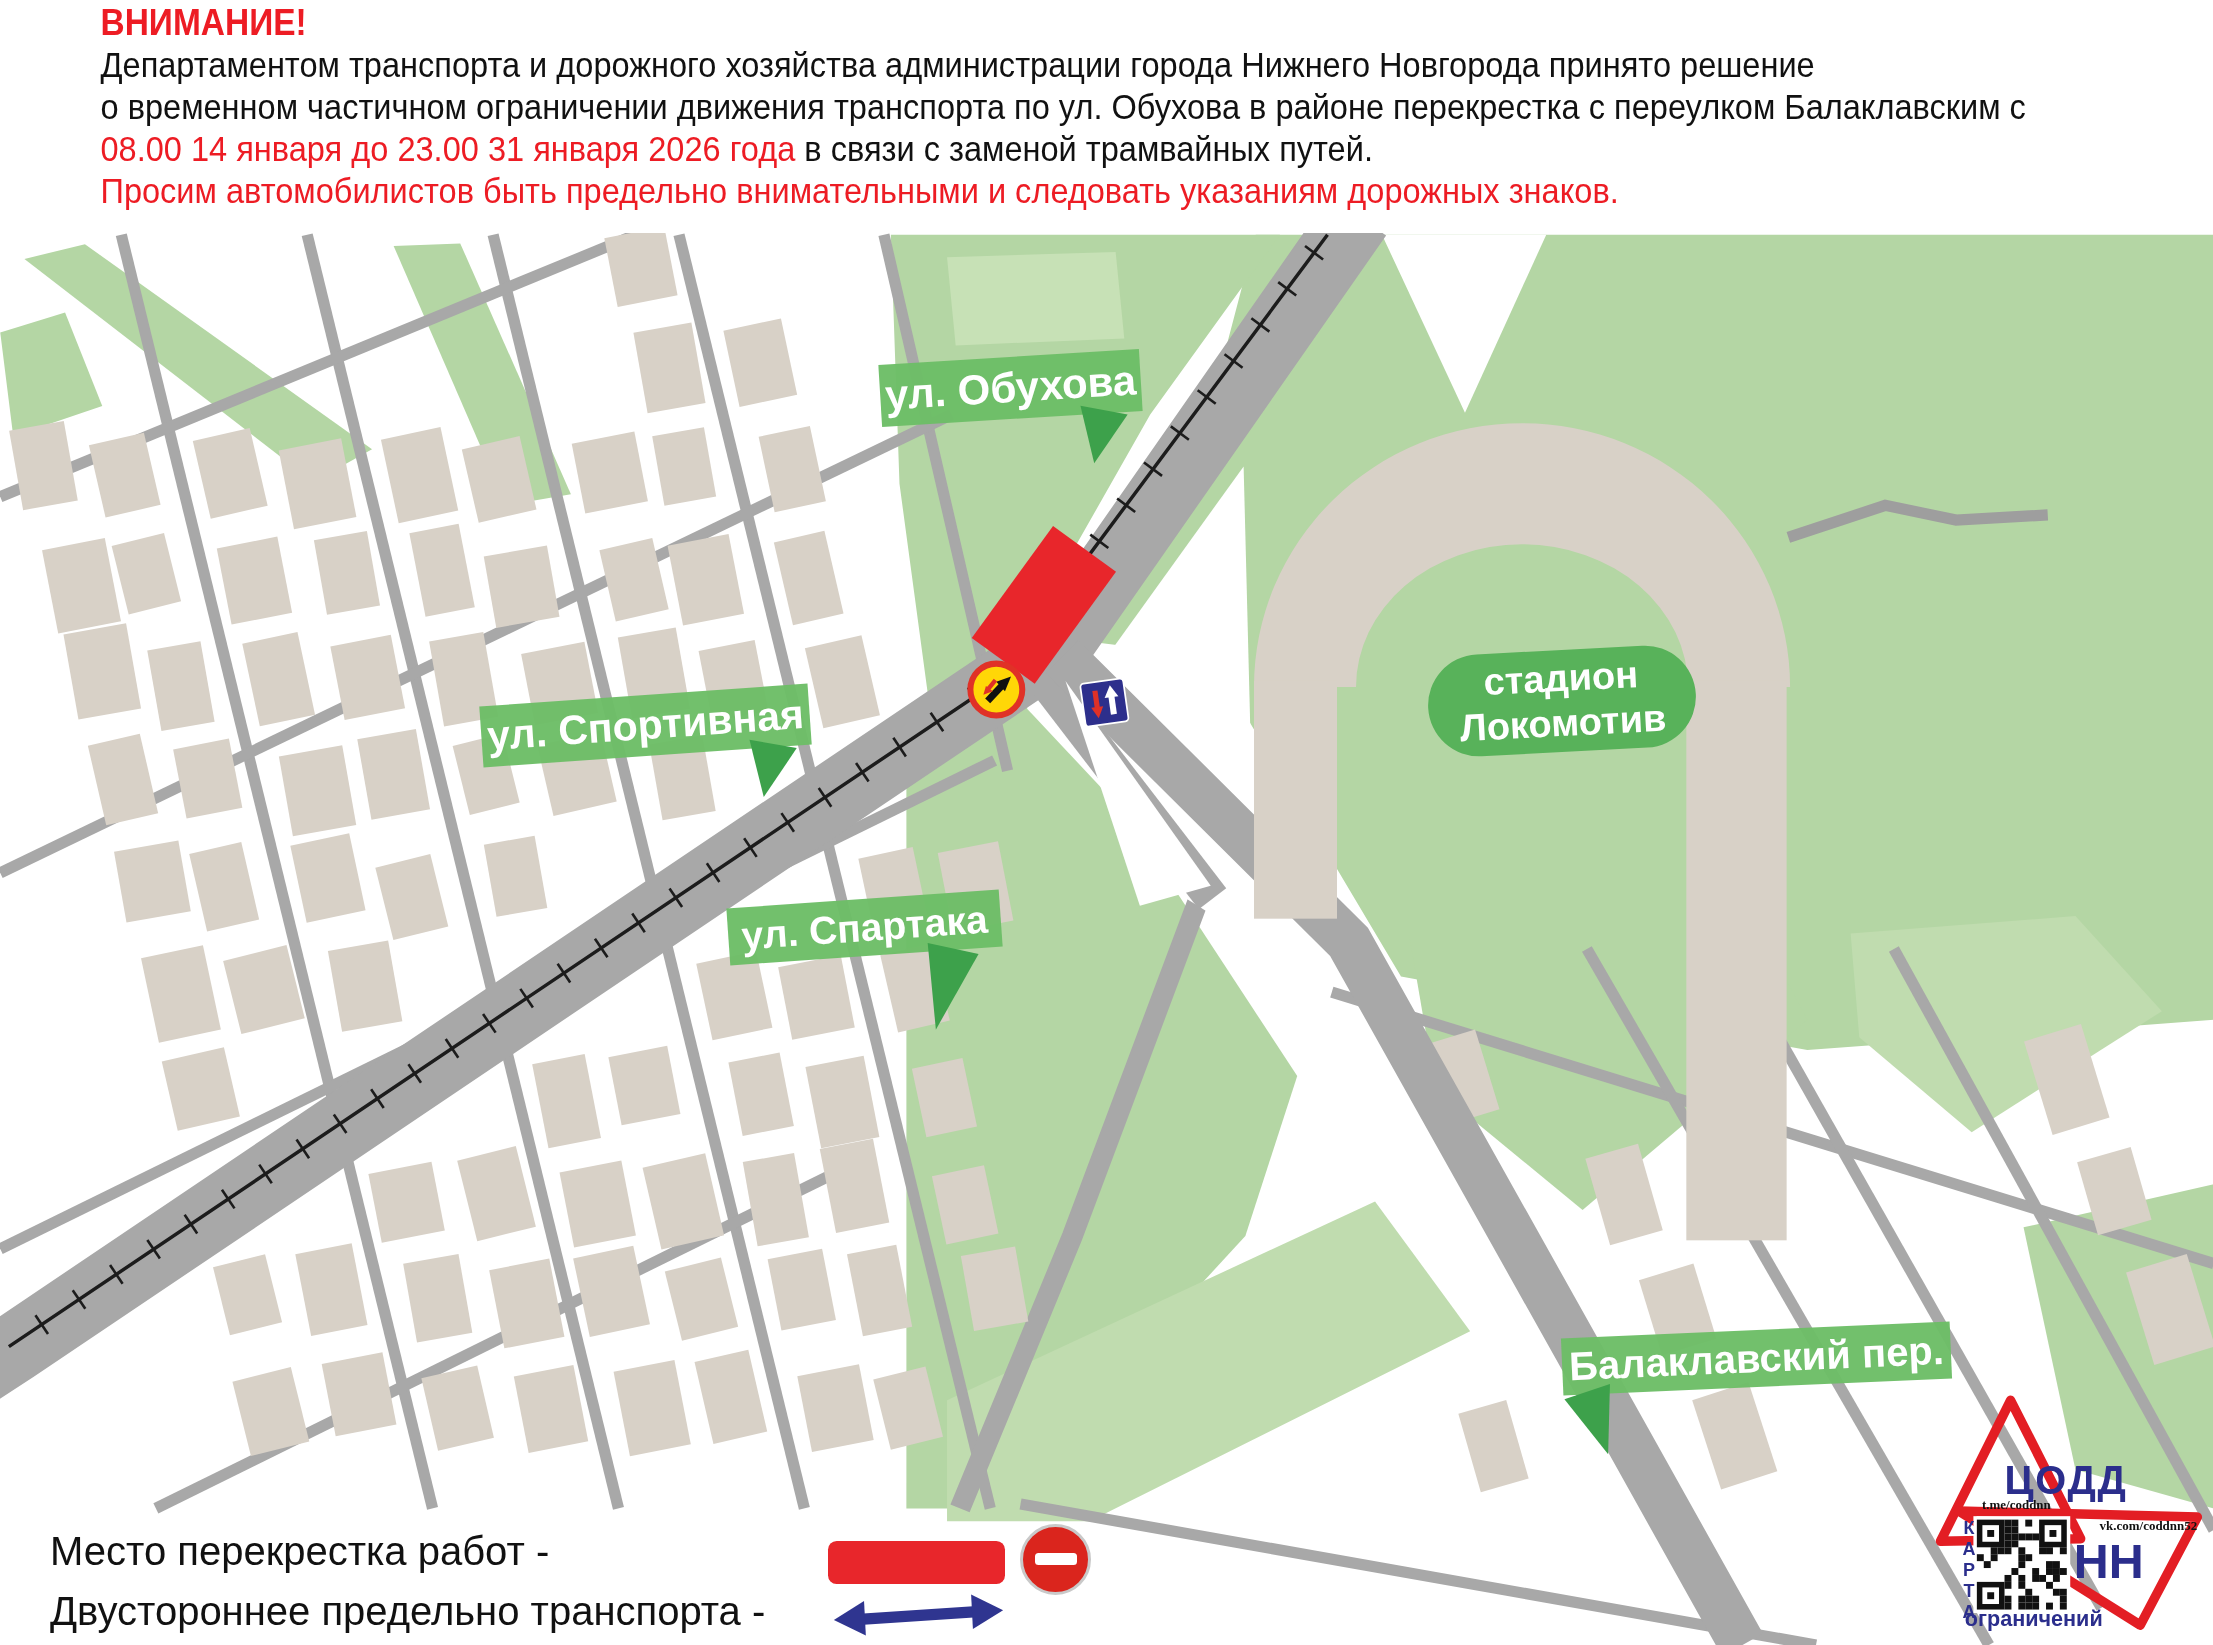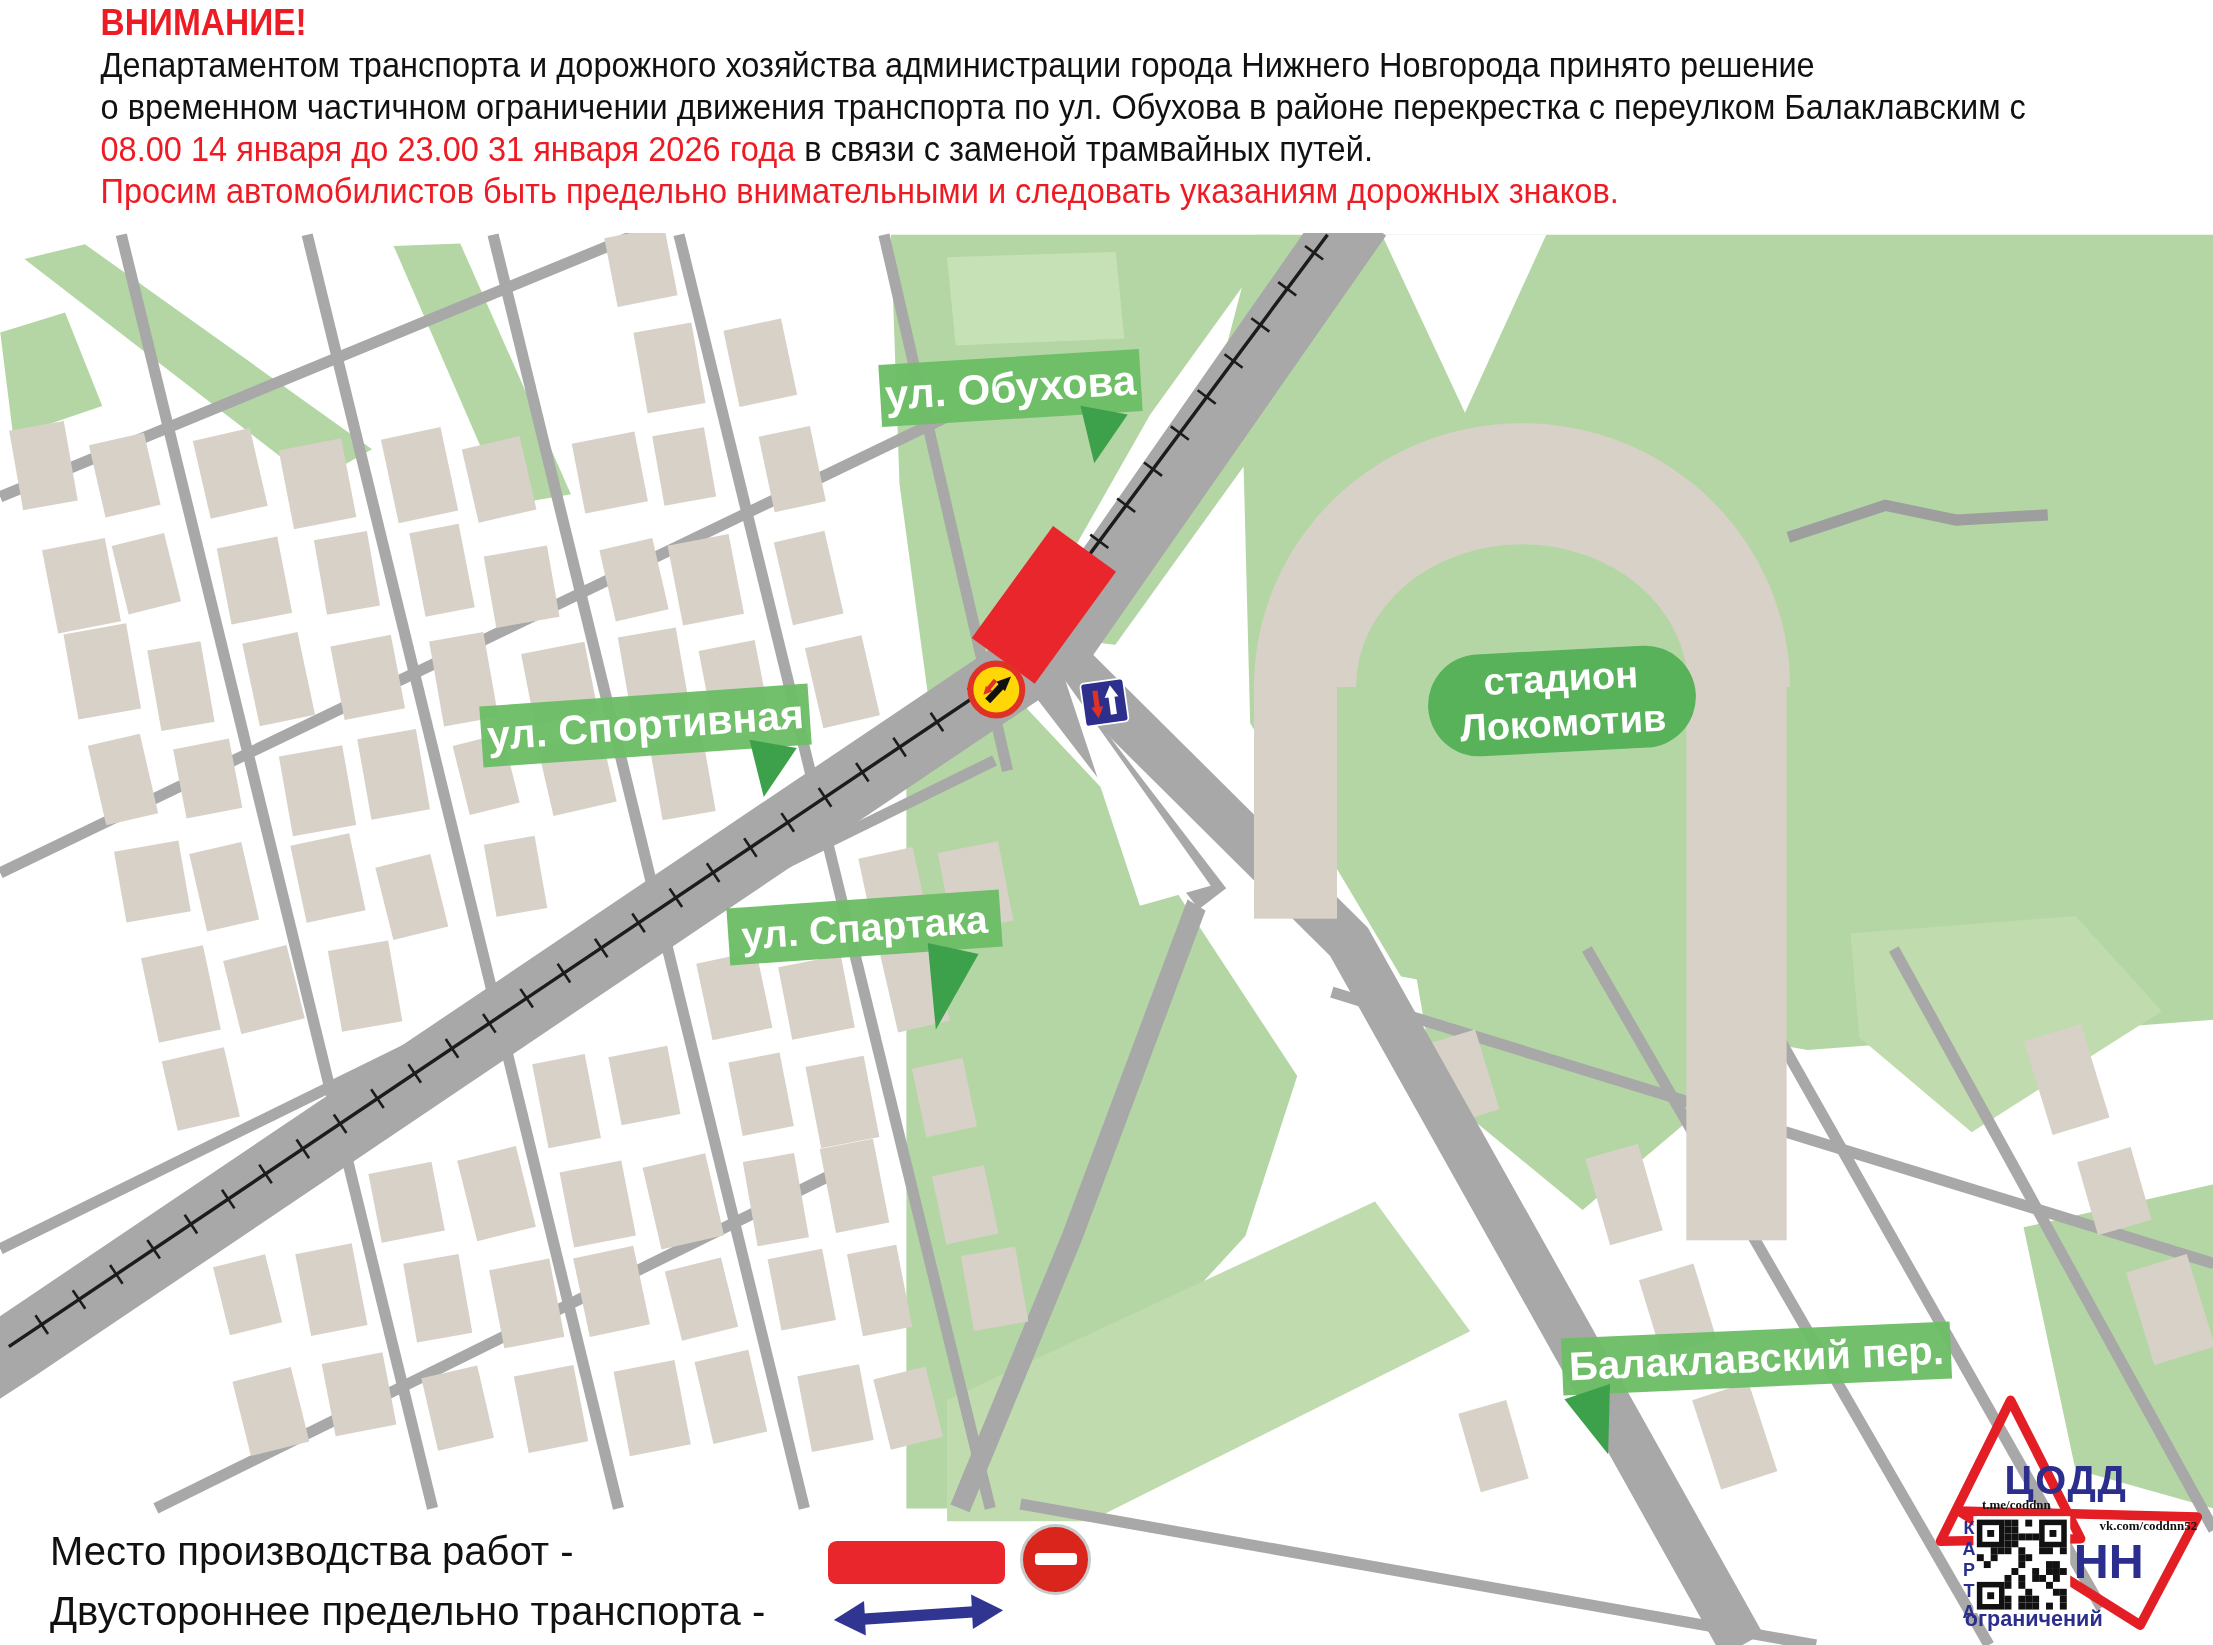--- a/index.html
+++ b/index.html
@@ -359,21 +359,21 @@
   <div class="banner b-balaklavsky">
     <span>Балаклавский пер.</span>
     <div class="tail tail-left"></div>
   </div>
   <div class="pill">
     <div>стадион</div>
     <div>Локомотив</div>
   </div>
 
   <div class="legend">
-    <div class="row lg1">Место производства работ -</div>
+    <div class="row lg1">Место перекрестка работ -</div>
     <div class="row lg2">Двустороннее предельно транспорта -</div>
     <div class="sw-red"></div>
     <div class="sw-noentry">
         <div class="bar"></div>
       </div>
     <svg class="sw-arrow" viewBox="0 0 200 52">
       <line x1="32" y1="27" x2="168" y2="25" stroke="#2f3590" stroke-width="13"></line>
       <polygon points="2,26 38,6 38,46" fill="#2f3590"></polygon>
       <polygon points="198,25 162,5 162,45" fill="#2f3590"></polygon>
     </svg>

